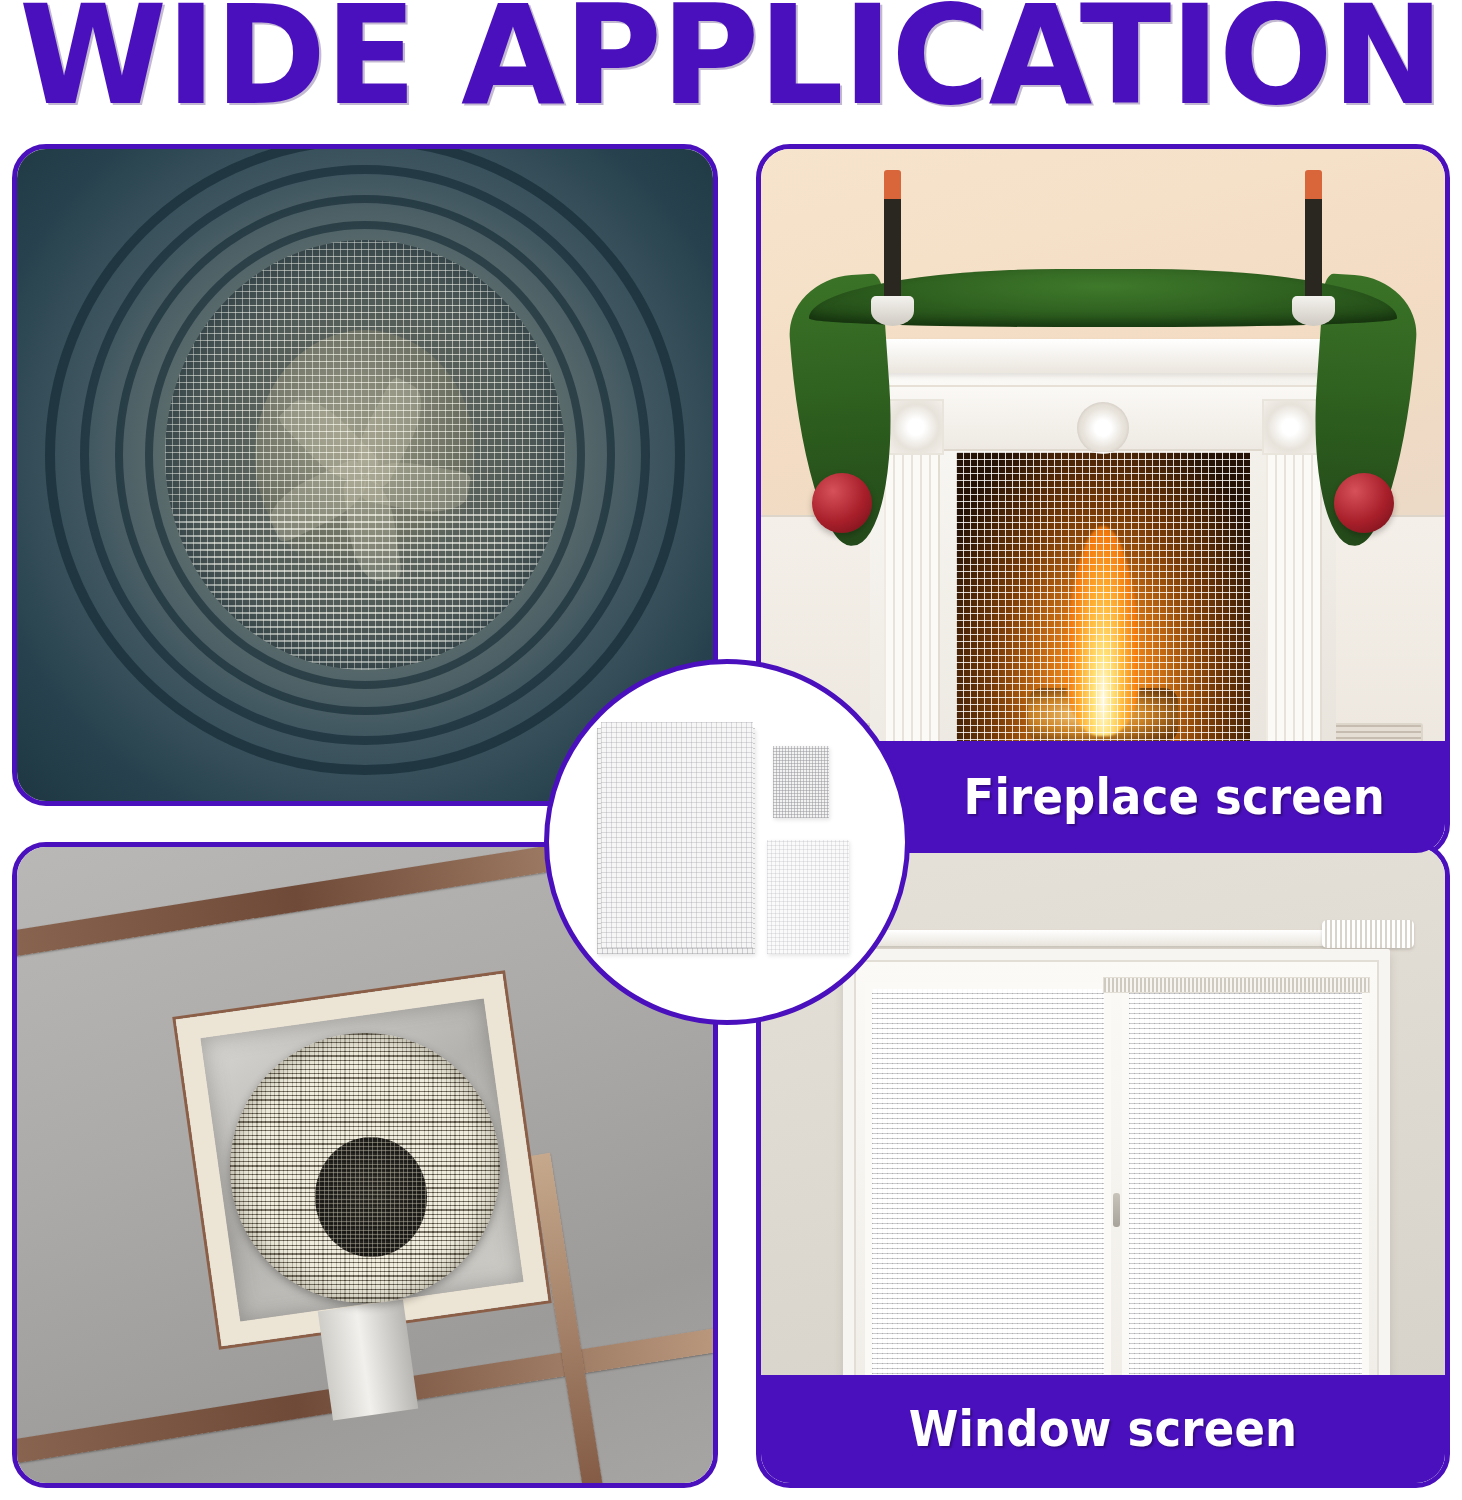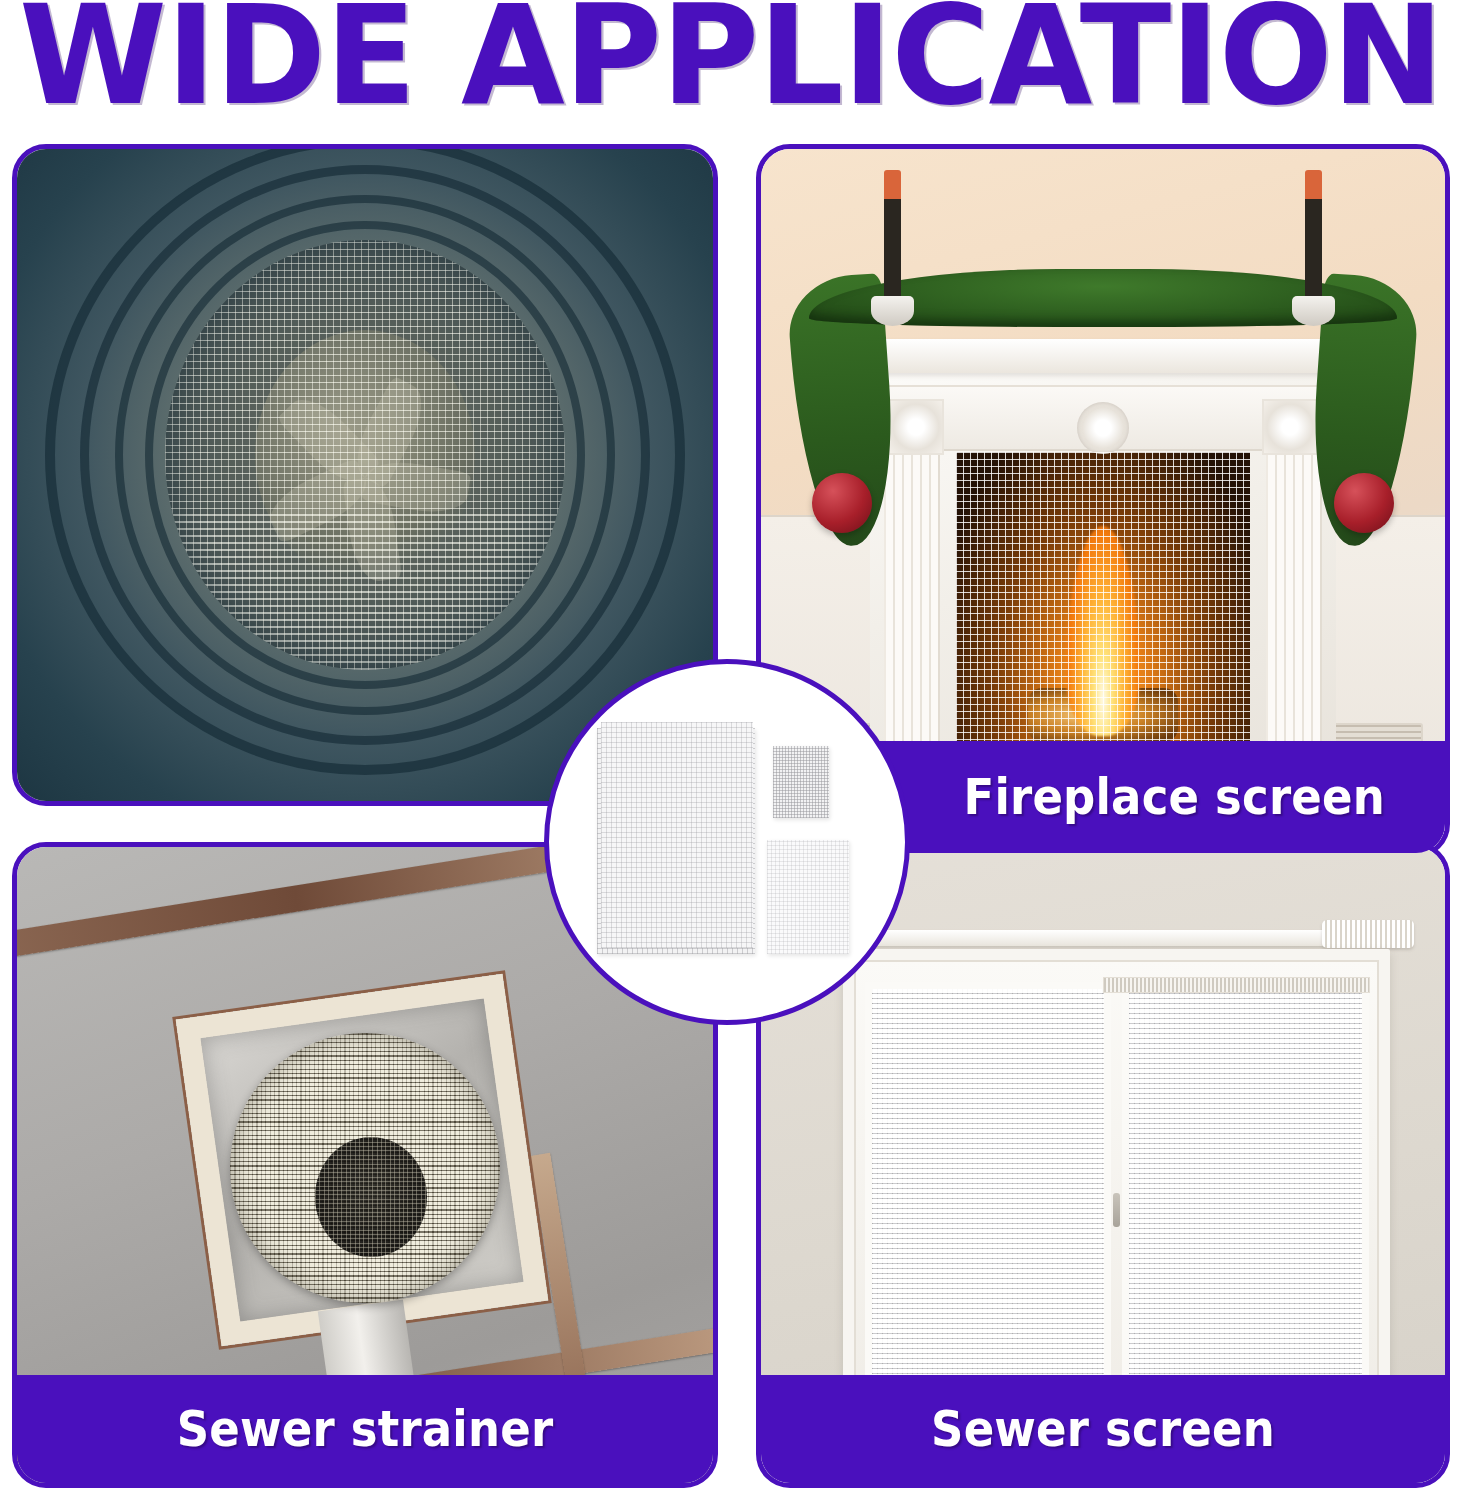--- a/index.html
+++ b/index.html
@@ -499,44 +499,41 @@
     <div class="photo" id="photo-drain">
       <div class="tile-grout" id="grout-top"></div>
       <div class="tile-grout" id="grout-bottom"></div>
       <div class="tile-grout" id="grout-right"></div>
       <div class="drain-pipe"></div>
       <div class="drain-basin"></div>
       <div class="drain-strainer"></div>
       <div class="drain-hole">
         <div class="drain-hole-mesh"></div>
       </div>
-    </div>
-    <div class="label-band" id="band-bl">
-      <span class="label-text">Sewer strainer</span>
     </div>
   </div>
 
   <div class="panel" id="panel-br">
     <div class="photo" id="photo-window">
       <div class="win-rail"></div>
       <div class="win-rail-end"></div>
       <div class="win-frame">
         <div class="win-sash" id="sash-left">
           <div class="win-mesh"></div>
         </div>
         <div class="win-sash" id="sash-right">
           <div class="win-mesh"></div>
         </div>
         <div class="win-handle"></div>
       </div>
       <div class="win-topvent"></div>
       <div class="win-sill"></div>
     </div>
     <div class="label-band" id="band-br">
-      <span class="label-text">Sewer screen</span>
+      <span class="label-text">Window screen</span>
     </div>
   </div>
 
   <div id="center-circle">
     <div class="mesh-sheet" id="sheet-large"></div>
     <div class="mesh-sheet" id="sheet-small"></div>
     <div class="mesh-sheet" id="sheet-medium"></div>
   </div>
 
 </div>

